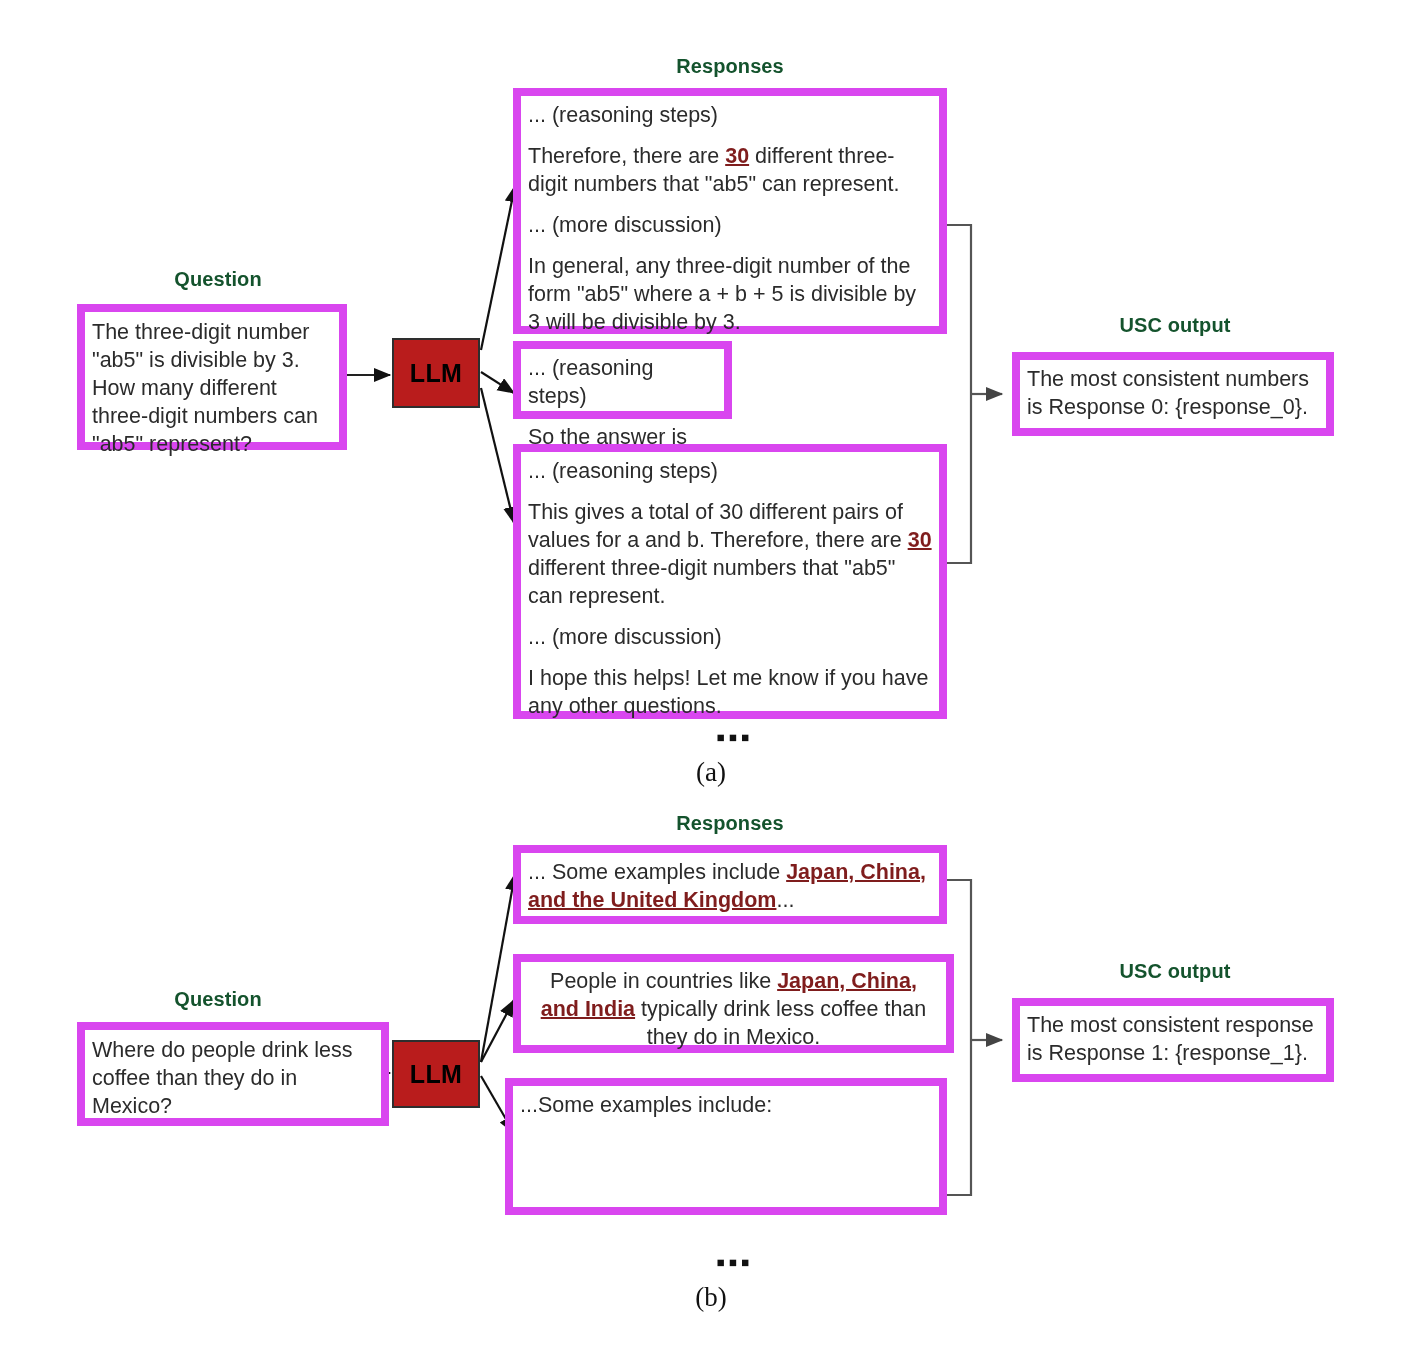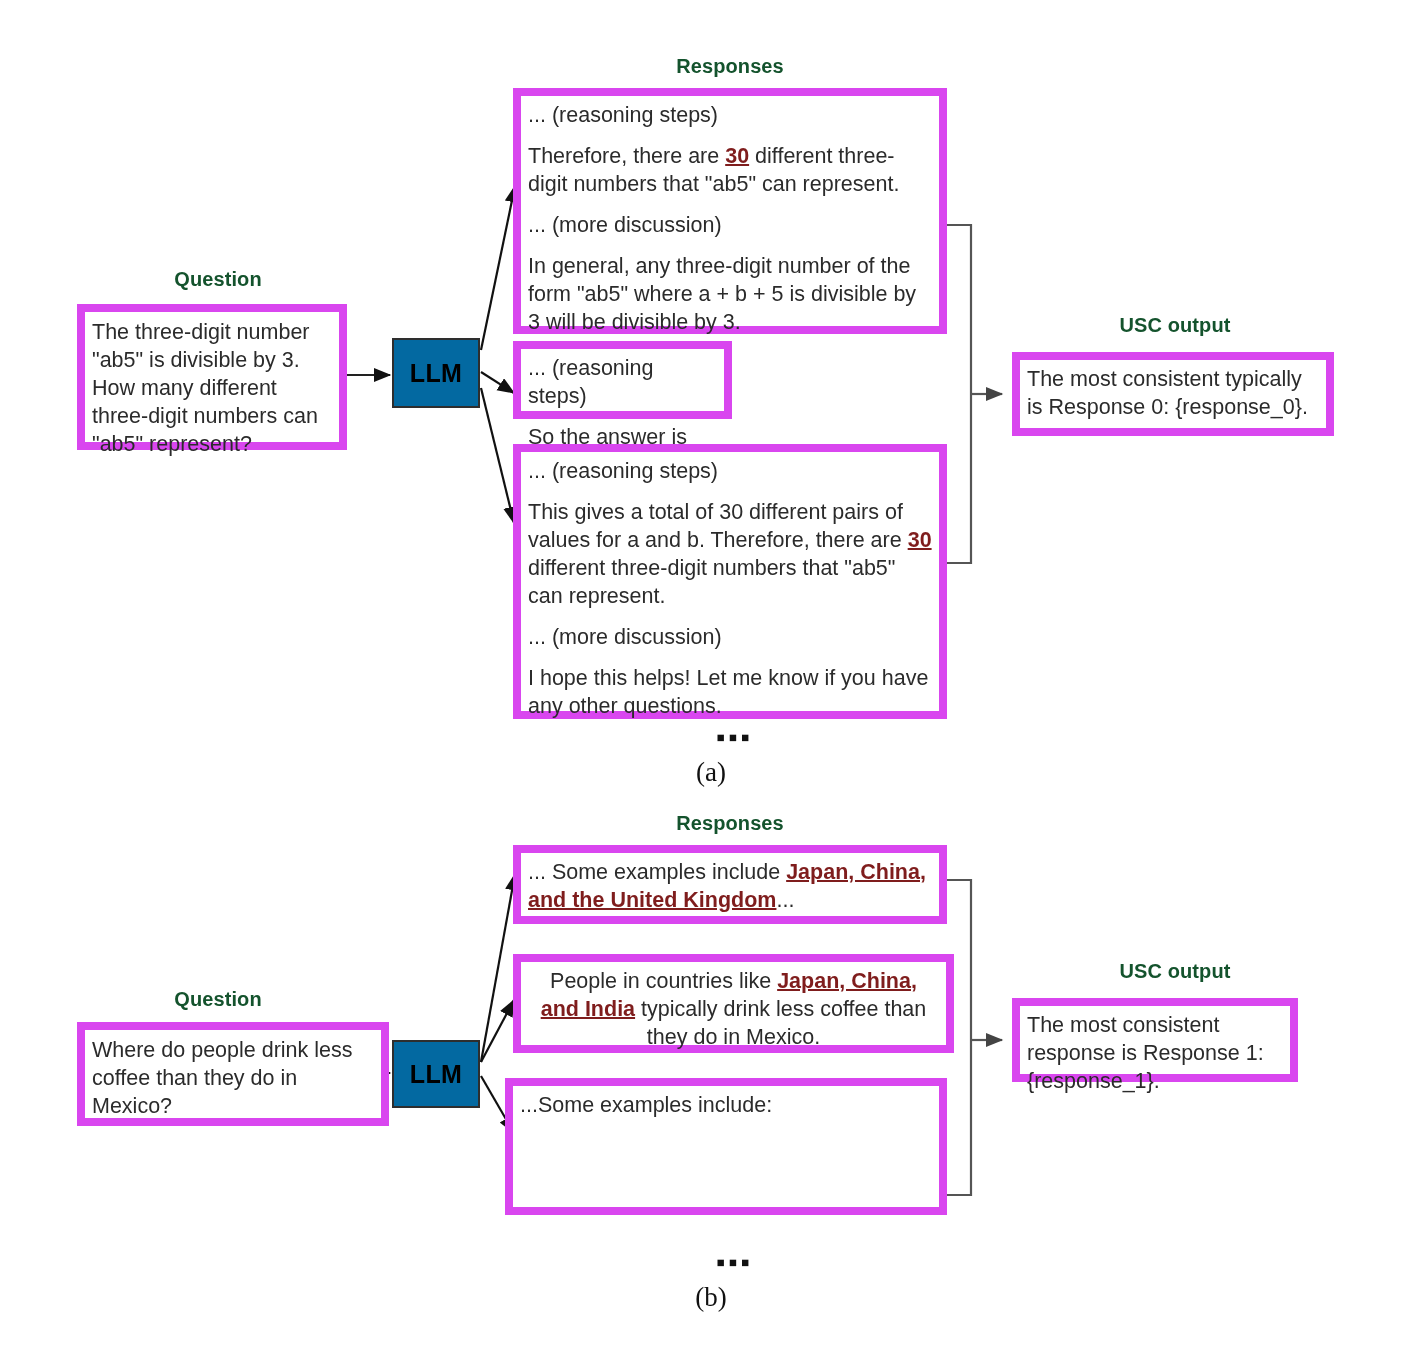--- a/index.html
+++ b/index.html
@@ -40,21 +40,21 @@
     line-height: 1.30;
     color: #2b2b2b;
   }
   .box p {
     margin: 0 0 13px 0;
   }
   .box p:last-child { margin-bottom: 0; }
 
   .llm {
     position: absolute;
-    background: #0369a1;
+    background: #b91c1c;
     border: 2px solid #2e2e2e;
     box-sizing: border-box;
     font-weight: bold;
     font-size: 25px;
     color: #000;
     display: flex;
     align-items: center;
     justify-content: center;
     letter-spacing: 0.3px;
   }
@@ -179,21 +179,21 @@
         <p>This gives a total of 30 different pairs of values for a and b. Therefore, there are <b class="u">30</b> different three-digit numbers that "ab5" can represent.</p>
         <p>... (more discussion)</p>
         <p>I hope this helps! Let me know if you have any other questions.</p>
       </div>
 
     <div class="dots" style="left:716px; top:724px;">▪▪▪</div>
 
     <div class="hdr" style="left:1050px; top:314px; width:250px;">USC output</div>
 
     <div class="box" style="left:1012px; top:352px; width:322px; height:84px;">
-      <p>The most consistent typically is Response 0: {response_0}.</p>
+      <p>The most consistent numbers is Response 0: {response_0}.</p>
     </div>
 
     <div class="subcap" style="left:661px; top:757px; width:100px;">(a)</div>
   </div>
 
   <div class="panel">
 
     <div class="hdr" style="left:88px; top:988px; width:260px;">Question</div>
 
     <div class="box" style="left:77px; top:1022px; width:312px; height:104px; padding-top:7px;">
@@ -213,20 +213,20 @@
       </div>
 
     <div class="box" style="left:505px; top:1078px; width:442px; height:137px;">
         <p>...Some examples include:</p>
       </div>
 
     <div class="dots" style="left:716px; top:1249px;">▪▪▪</div>
 
     <div class="hdr" style="left:1050px; top:960px; width:250px;">USC output</div>
 
-    <div class="box" style="left:1012px; top:998px; width:286px; height:84px;">
+    <div class="box" style="left:1012px; top:998px; width:322px; height:84px;">
       <p>The most consistent response is Response 1: {response_1}.</p>
     </div>
 
     <div class="subcap" style="left:661px; top:1282px; width:100px;">(b)</div>
   </div>
 
 </div>
 
 </body></html>

